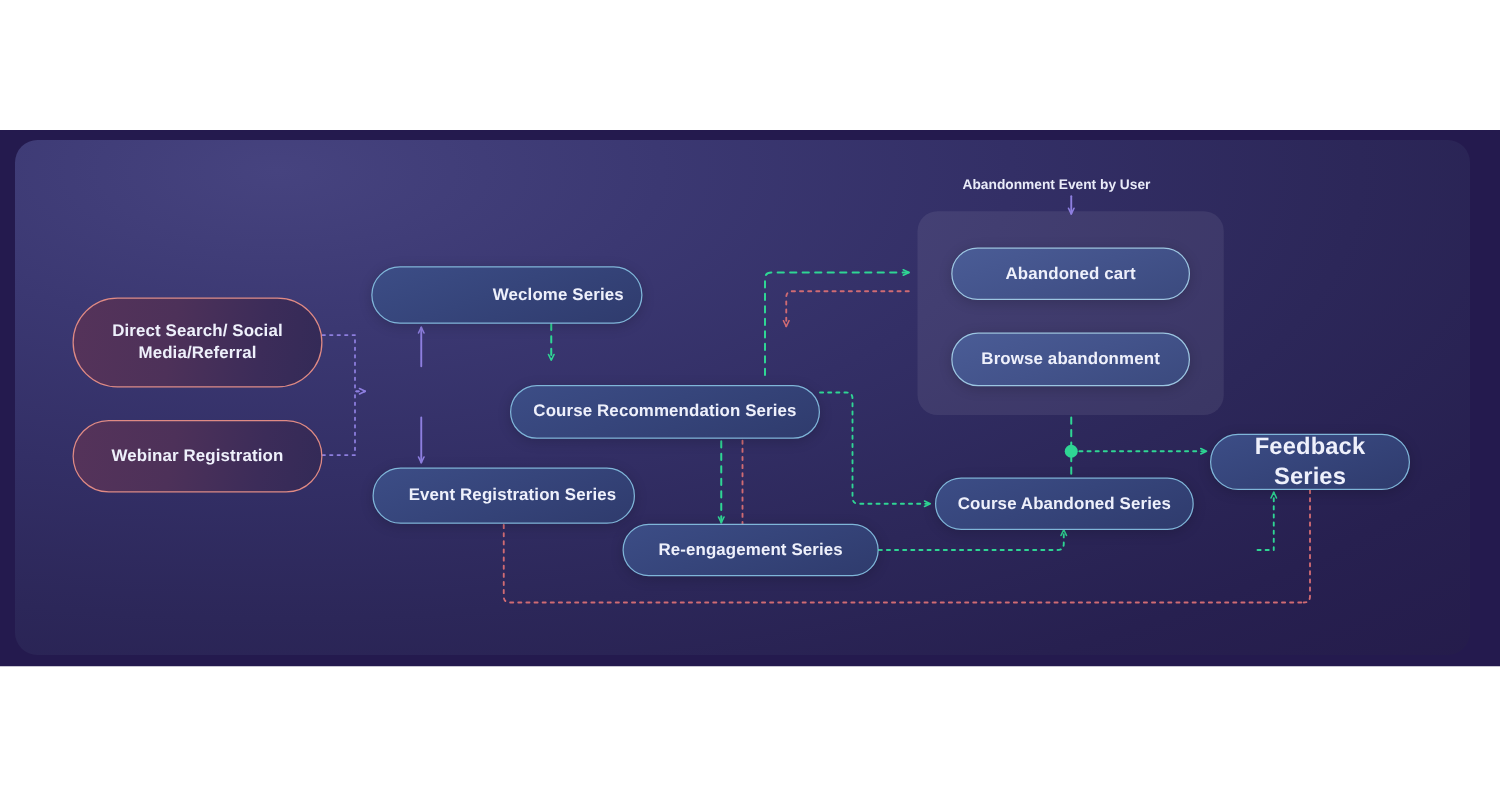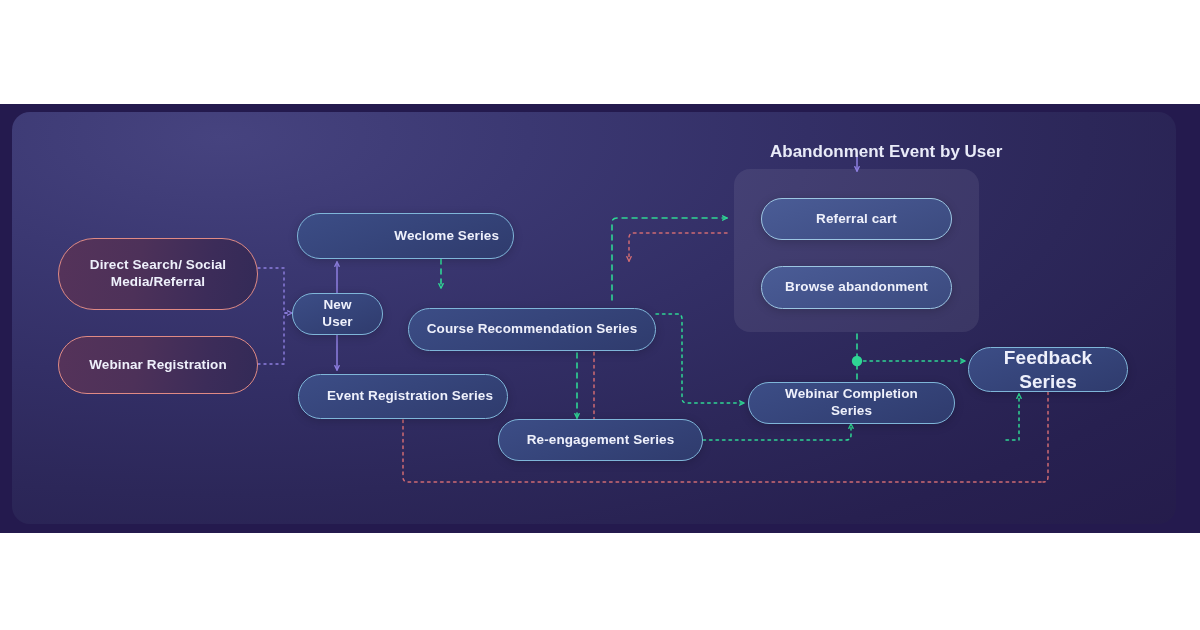--- a/index.html
+++ b/index.html
@@ -38,21 +38,21 @@
   }
   .node.blue.on-panel{
     border:1.3px solid #9cc6e2;
     background:linear-gradient(160deg,#4a5c96 0%,#43538b 50%,#3b4a7e 100%);
   }
   .node.coral{
     border:1.3px solid #e08a84;
     background:linear-gradient(100deg,#55335a 0%,#4d3159 40%,#3c2c59 75%,#332a57 100%);
   }
 
-  .caption{position:absolute;color:#e9ebf8;font-size:17px;font-weight:700;
+  .caption{position:absolute;color:#e9ebf8;font-size:11px;font-weight:700;
            white-space:nowrap;text-align:center;}
 </style>
 </head>
 <body>
 
 <div id="stage">
 
   <div id="band"></div>
 
   <div id="canvas">
@@ -116,49 +116,46 @@
   <div class="caption" style="left:770px;top:142px;">Abandonment Event by User</div>
 
   <div class="node coral" style="left:58px;top:238px;width:200px;height:72px;font-size:13.5px;">
     <span>Direct Search/ Social Media/Referral</span>
   </div>
 
   <div class="node coral" style="left:58px;top:336px;width:200px;height:58px;font-size:13.5px;">
     <span>Webinar Registration</span>
   </div>
 
-  <div class="node blue" style="left:292px;top:293px;width:91px;height:42px;font-size:13.5px;">
-    <span>New User</span>
-  </div>
 
   <div class="node blue" style="left:297px;top:213px;width:217px;height:46px;font-size:13.5px;justify-content:flex-end;">
     <span>Weclome Series</span>
   </div>
 
   <div class="node blue" style="left:298px;top:374px;width:210px;height:45px;font-size:13.5px;justify-content:flex-end;">
     <span>Event Registration Series</span>
   </div>
 
   <div class="node blue" style="left:408px;top:292px;width:248px;height:43px;font-size:13.5px;margin-top:16px;">
     <span>Course Recommendation Series</span>
   </div>
 
   <div class="node blue" style="left:498px;top:419px;width:205px;height:42px;font-size:13.5px;">
     <span>Re-engagement Series</span>
   </div>
 
   <div class="node blue on-panel" style="left:761px;top:198px;width:191px;height:42px;font-size:13.5px;">
-    <span>Referral cart</span>
+    <span>Abandoned cart</span>
   </div>
 
   <div class="node blue on-panel" style="left:761px;top:266px;width:191px;height:43px;font-size:13.5px;">
     <span>Browse abandonment</span>
   </div>
 
   <div class="node blue" style="left:748px;top:382px;width:207px;height:42px;font-size:13.5px;">
-    <span>Webinar Completion Series</span>
+    <span>Course Abandoned Series</span>
   </div>
 
   <div class="node blue" style="left:968px;top:347px;width:160px;height:45px;font-size:19px;">
     <span>Feedback Series</span>
   </div>
 
 </div>
 
 </body></html>

